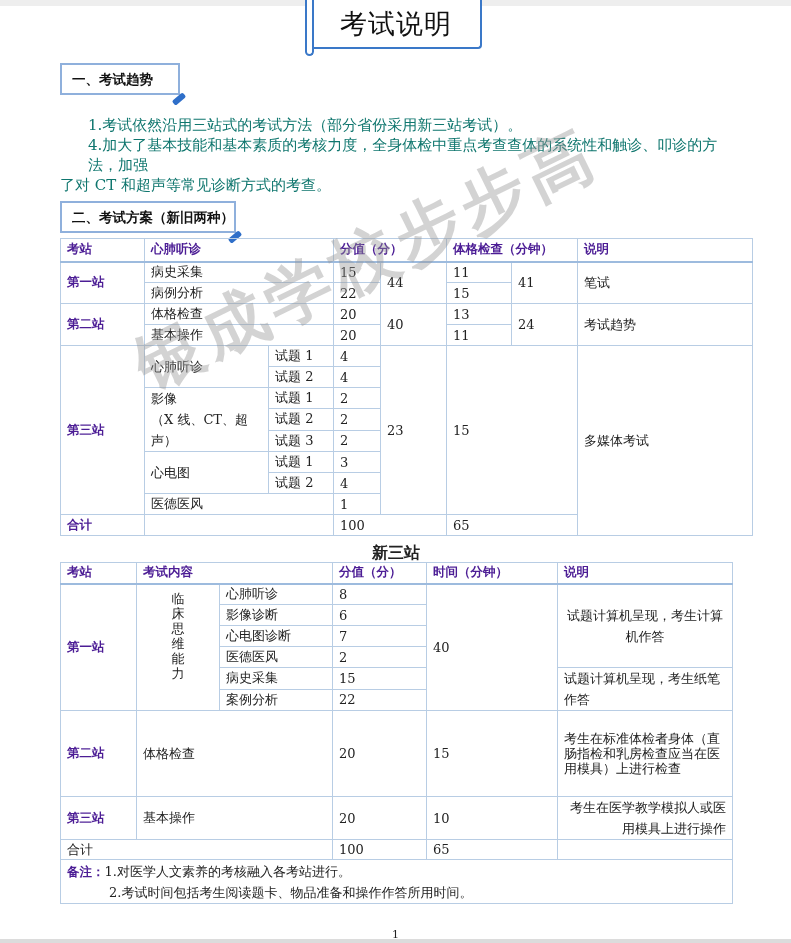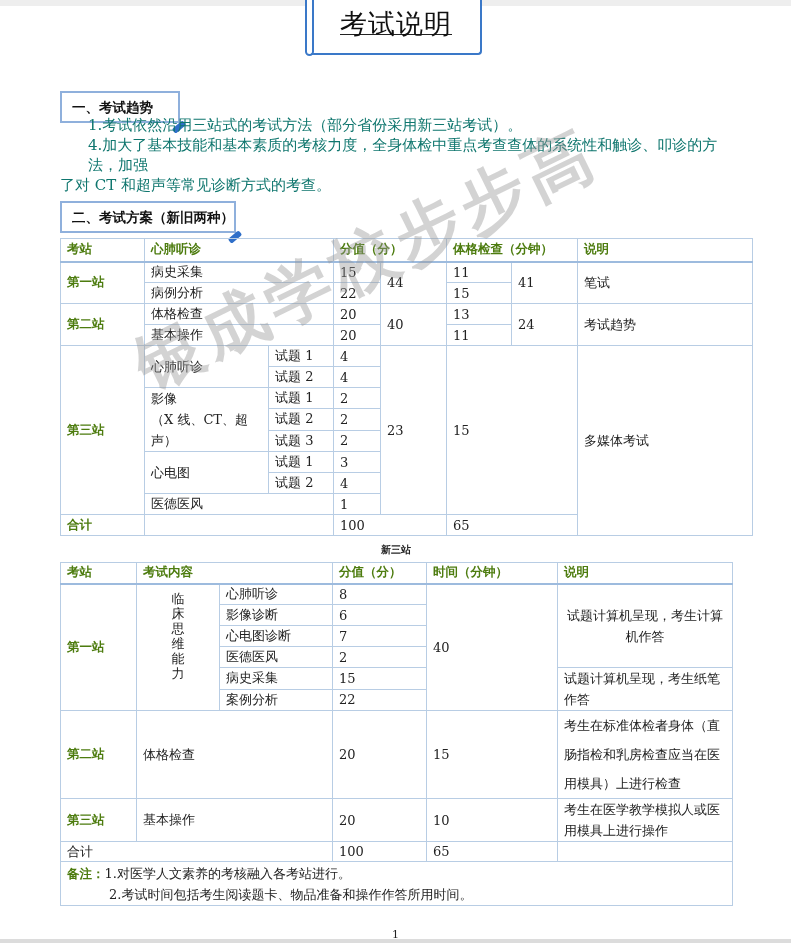--- a/index.html
+++ b/index.html
@@ -4,23 +4,23 @@
 <style>
   html, body { margin: 0; padding: 0; }
   body {
     width: 791px; height: 943px; background: #ffffff; position: relative; overflow: hidden;
     font-family: "DejaVu Serif", "Liberation Serif", serif; color: #222; font-size: 13px;
   }
   .topbar { position: absolute; left: 0; top: 0; width: 791px; height: 6px; background: #eeeeee; }
   .bottombar { position: absolute; left: 0; bottom: 0; width: 791px; height: 4px; background: #dcdcdc; }
 
   .title-box {
-    position: absolute; left: 310px; top: 0; width: 172px; height: 55px;
+    position: absolute; left: 310px; top: 0; width: 172px; height: 49px;
     border: 2px solid #3a78c8; border-top: none; border-radius: 0 0 4px 4px; background: #fff;
-    box-sizing: border-box; text-align: center; text-decoration: underline;
+    box-sizing: border-box; text-align: center;
   }
   .title-scroll {
     position: absolute; left: -7px; top: 0; width: 9px; height: 56px;
     border: 2px solid #3a78c8; border-top: none; border-radius: 0 0 6px 6px; background: #fff; box-sizing: border-box;
   }
   .title-text {
     font-family: "DejaVu Sans", "Liberation Sans", sans-serif;
     font-size: 27px; line-height: 48px; color: #111; letter-spacing: 1px;
   }
 
@@ -33,45 +33,45 @@
     position: absolute; right: -8px; bottom: -9px; width: 14px; height: 6px; background: #2f6fc9;
     transform: rotate(-40deg); border-radius: 2px;
   }
 
   .para { position: absolute; left: 60px; width: 675px; font-size: 15px; line-height: 20px; color: #0f766e; }
   .para .ind { padding-left: 28px; }
 
   table { border-collapse: collapse; position: absolute; left: 60px; width: 672px; table-layout: fixed; }
   td, th { border: 1px solid #b8cde4; padding: 0 6px; font-size: 13px; text-align: left; vertical-align: middle;
     font-weight: normal; color: #222; }
-  th, .bold { font-family: "DejaVu Sans", "Liberation Sans", sans-serif; font-weight: bold; font-size: 12.5px; color: #4d7c0f; }
+  th, .bold { font-family: "DejaVu Sans", "Liberation Sans", sans-serif; font-weight: bold; font-size: 12.5px; color: #4c1d95; }
   thead tr th { border-bottom: 2px solid #9dbbde; }
   .vert { text-align: center; line-height: 15px; }
 
   .caption { position: absolute; left: 60px; width: 672px; text-align: center; top: 543px;
-    font-family: "DejaVu Sans", "Liberation Sans", sans-serif; font-weight: bold; font-size: 10px; }
+    font-family: "DejaVu Sans", "Liberation Sans", sans-serif; font-weight: bold; font-size: 16px; }
 
   .watermark {
     position: absolute; left: 120px; top: 330px; transform: rotate(-26deg); transform-origin: left top;
     font-family: "DejaVu Sans", "Liberation Sans", sans-serif; font-weight: bold; font-size: 66px;
     color: rgba(150,150,150,0.42); letter-spacing: 6px; pointer-events: none; white-space: nowrap;
   }
   .page-num { position: absolute; top: 928px; left: 0; width: 791px; text-align: center; font-size: 11px; }
 </style>
 </head>
 <body>
 
 <div class="topbar"></div>
 
 <div class="title-box">
   <div class="title-scroll"></div>
   <span class="title-text">考试说明</span>
 </div>
 
-<div class="sec-head" style="top:91px; width:120px;">
+<div class="sec-head" style="top:63px; width:120px;">
   <span>一、考试趋势</span>
   <span class="pin"></span>
 </div>
 
 <div class="para" style="top:115px;">
   <div class="ind">1.考试依然沿用三站式的考试方法（部分省份采用新三站考试）。</div>
   <div class="ind">4.加大了基本技能和基本素质的考核力度，全身体检中重点考查查体的系统性和触诊、叩诊的方法，加强</div>
   <div>了对 CT 和超声等常见诊断方式的考查。</div>
 </div>
 
@@ -237,28 +237,28 @@
     </tr>
     <tr style="height:21px">
       <td>案例分析</td>
       <td>22</td>
     </tr>
     <tr style="height:86px">
       <td class="bold">第二站</td>
       <td colspan="2">体格检查</td>
       <td>20</td>
       <td>15</td>
-      <td style="line-height:29px;">考生在标准体检者身体（直肠指检和乳房检查应当在医用模具）上进行检查</td>
+      <td style="line-height:15px;">考生在标准体检者身体（直肠指检和乳房检查应当在医用模具）上进行检查</td>
     </tr>
     <tr style="height:43px">
       <td class="bold">第三站</td>
       <td colspan="2">基本操作</td>
       <td>20</td>
       <td>10</td>
-      <td style="line-height:21px;">考生在医学教学模拟人或医用模具上进行操作</td>
+      <td style="line-height:21px;text-align:right;">考生在医学教学模拟人或医用模具上进行操作</td>
     </tr>
     <tr style="height:20px">
       <td colspan="3">合计</td>
       <td>100</td>
       <td>65</td>
       <td></td>
     </tr>
     <tr style="height:44px">
       <td colspan="6" style="line-height:21px;">
         <div>

